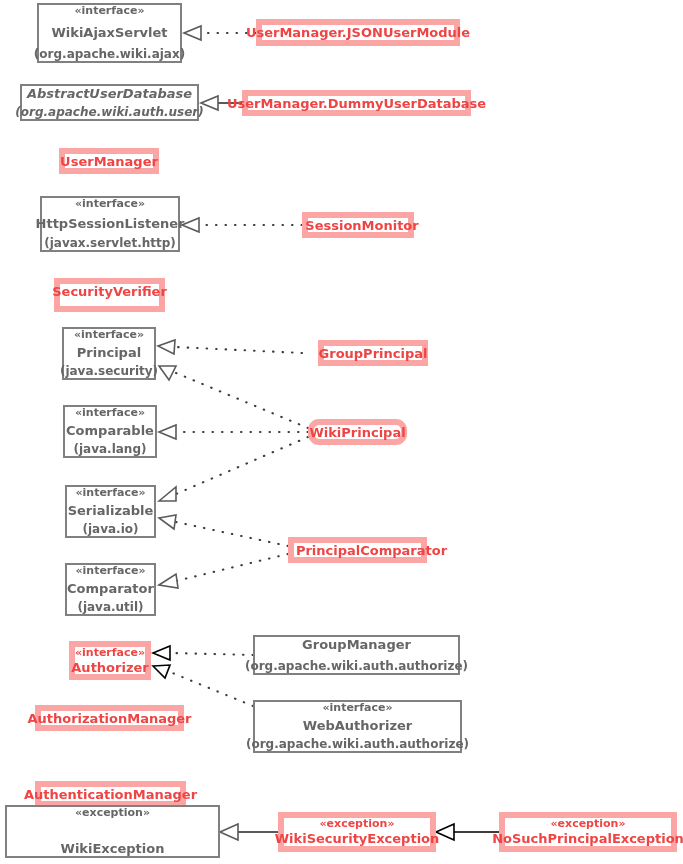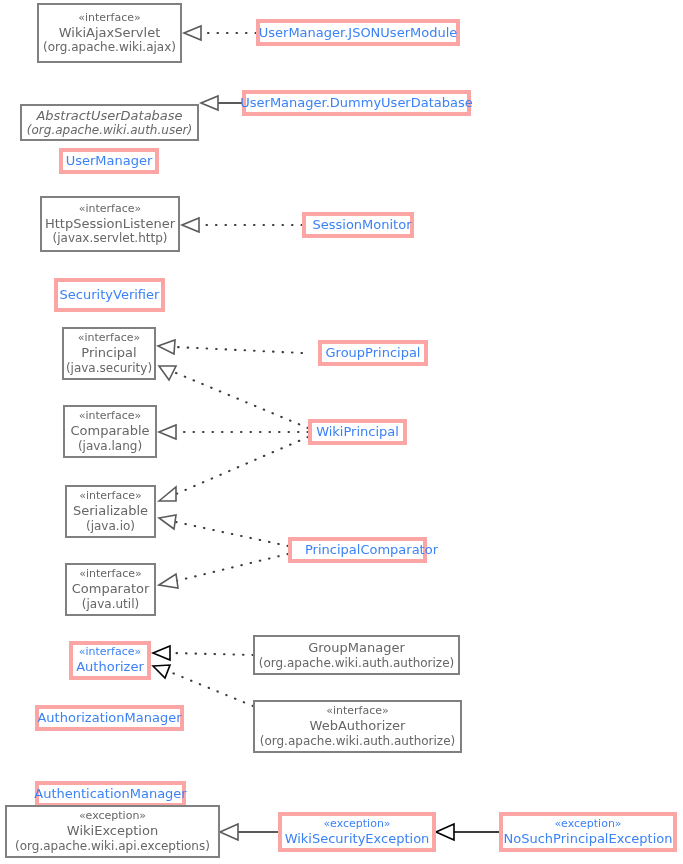--- a/index.html
+++ b/index.html
@@ -15,30 +15,31 @@
     background: #ffffff;
     font-family: "DejaVu Sans", "Liberation Sans", sans-serif;
     overflow: hidden;
   }
   .node {
     position: absolute;
     box-sizing: border-box;
     display: flex;
     flex-direction: column;
     align-items: center;
-    justify-content: center;
+    justify-content: space-between;
     background: #ffffff;
     text-align: center;
     line-height: 1.17;
     z-index: 3;
+    font-weight: bold;
   }
   
   .node.solid {
-    border: 4px solid #fca5a5;
-    color: #3b82f6;
+    border: 6px solid #fca5a5;
+    color: #ef4444;
   }
   
   .node.lib {
     border: 2px solid #808080;
     color: #666666;
   }
   .node .line { display: block; white-space: nowrap; }
   .node .stereo { font-size: 11px; }
   .node .name { font-size: 13px; }
   .node .pkg { font-size: 12px; }
@@ -118,21 +119,21 @@
 
   <div id="nodes-layer">
       <div class="node lib" style="left: 37px; top: 3px; width: 145px; height: 60px;">
         <span class="line stereo">«interface»</span>
         <span class="line name">WikiAjaxServlet</span>
         <span class="line pkg">(org.apache.wiki.ajax)</span>
       </div>
       <div class="node solid" style="left: 256px; top: 19px; width: 204px; height: 27px;">
         <span class="line name">UserManager.JSONUserModule</span>
       </div>
-      <div class="node lib abstract" style="left: 20px; top: 84px; width: 179px; height: 37px; margin-top: 20px;">
+      <div class="node lib abstract" style="left: 20px; top: 84px; width: 179px; height: 37px;">
         <span class="line name">AbstractUserDatabase</span>
         <span class="line pkg">(org.apache.wiki.auth.user)</span>
       </div>
       <div class="node solid" style="left: 242px; top: 90px; width: 229px; height: 26px;">
         <span class="line name">UserManager.DummyUserDatabase</span>
       </div>
       <div class="node solid" style="left: 59px; top: 148px; width: 100px; height: 26px;">
         <span class="line name">UserManager</span>
       </div>
       <div class="node lib" style="left: 40px; top: 196px; width: 140px; height: 56px;">
@@ -152,21 +153,21 @@
         <span class="line pkg">(java.security)</span>
       </div>
       <div class="node solid" style="left: 302px; top: 340px; width: 110px; height: 26px; margin-left: 16px;">
         <span class="line name">GroupPrincipal</span>
       </div>
       <div class="node lib" style="left: 63px; top: 405px; width: 94px; height: 53px;">
         <span class="line stereo">«interface»</span>
         <span class="line name">Comparable</span>
         <span class="line pkg">(java.lang)</span>
       </div>
-      <div class="node solid" style="left: 308px; top: 419px; width: 99px; height: 26px;">
+      <div class="node solid" style="left: 308px; top: 419px; width: 99px; height: 26px; border-radius: 11px;">
         <span class="line name">WikiPrincipal</span>
       </div>
       <div class="node lib" style="left: 65px; top: 485px; width: 91px; height: 53px;">
         <span class="line stereo">«interface»</span>
         <span class="line name">Serializable</span>
         <span class="line pkg">(java.io)</span>
       </div>
       <div class="node solid" style="left: 288px; top: 537px; width: 139px; height: 26px; padding-left: 28px;">
         <span class="line name">PrincipalComparator</span>
       </div>
@@ -190,21 +191,20 @@
       </div>
       <div class="node solid" style="left: 35px; top: 705px; width: 149px; height: 26px;">
         <span class="line name">AuthorizationManager</span>
       </div>
       <div class="node solid" style="left: 35px; top: 781px; width: 151px; height: 26px;">
         <span class="line name">AuthenticationManager</span>
       </div>
       <div class="node lib" style="left: 5px; top: 805px; width: 215px; height: 53px;">
         <span class="line stereo">«exception»</span>
         <span class="line name">WikiException</span>
-        <span class="line pkg">(org.apache.wiki.api.exceptions)</span>
       </div>
       <div class="node solid" style="left: 278px; top: 812px; width: 158px; height: 40px;">
         <span class="line stereo">«exception»</span>
         <span class="line name">WikiSecurityException</span>
       </div>
       <div class="node solid" style="left: 499px; top: 812px; width: 178px; height: 40px;">
         <span class="line stereo">«exception»</span>
         <span class="line name">NoSuchPrincipalException</span>
       </div>
     </div>

